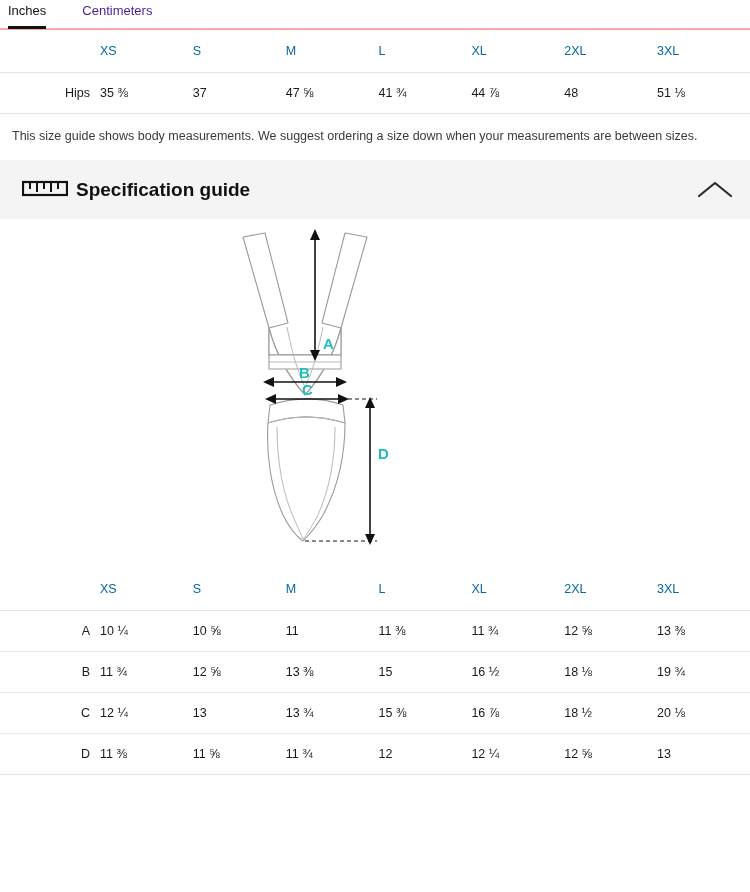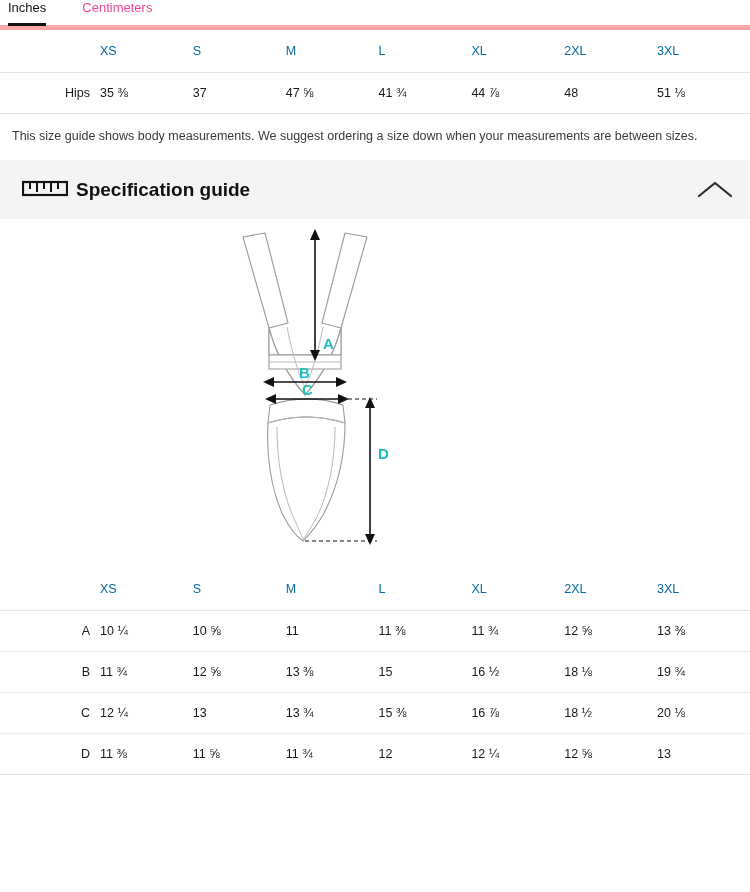--- a/index.html
+++ b/index.html
@@ -12,25 +12,25 @@
     color: #1a1a1a;
   }
   body { width: 750px; height: 892px; overflow: hidden; position: relative; }
 
   
   .unit-tabs {
     display: flex;
     align-items: flex-end;
     height: 30px;
     padding-left: 8px;
-    border-bottom: 5px solid #fca5a5;
+    border-bottom: 2px solid #fca5a5;
   }
   .unit-tab {
     font-size: 13px;
-    color: #ec4899;
+    color: #4c1d95;
     padding: 0 0 8px 0;
     margin-right: 36px;
     cursor: pointer;
     white-space: nowrap;
     border-bottom: 3px solid transparent;
     position: relative;
     top: 1px;
   }
   .unit-tab.active {
     color: #111111;

